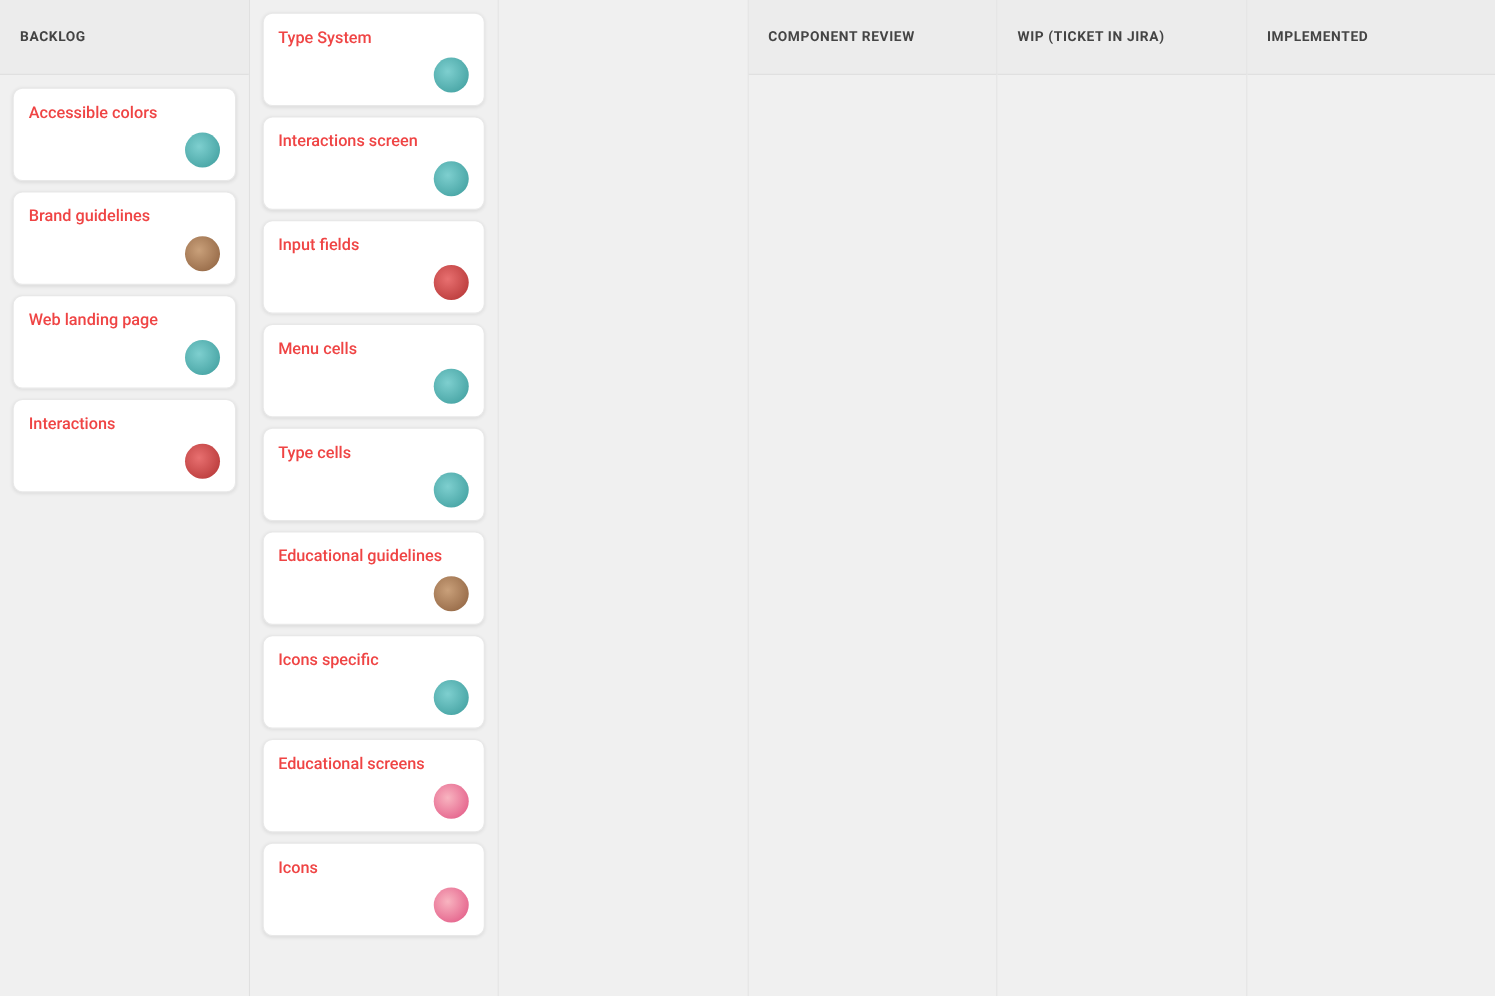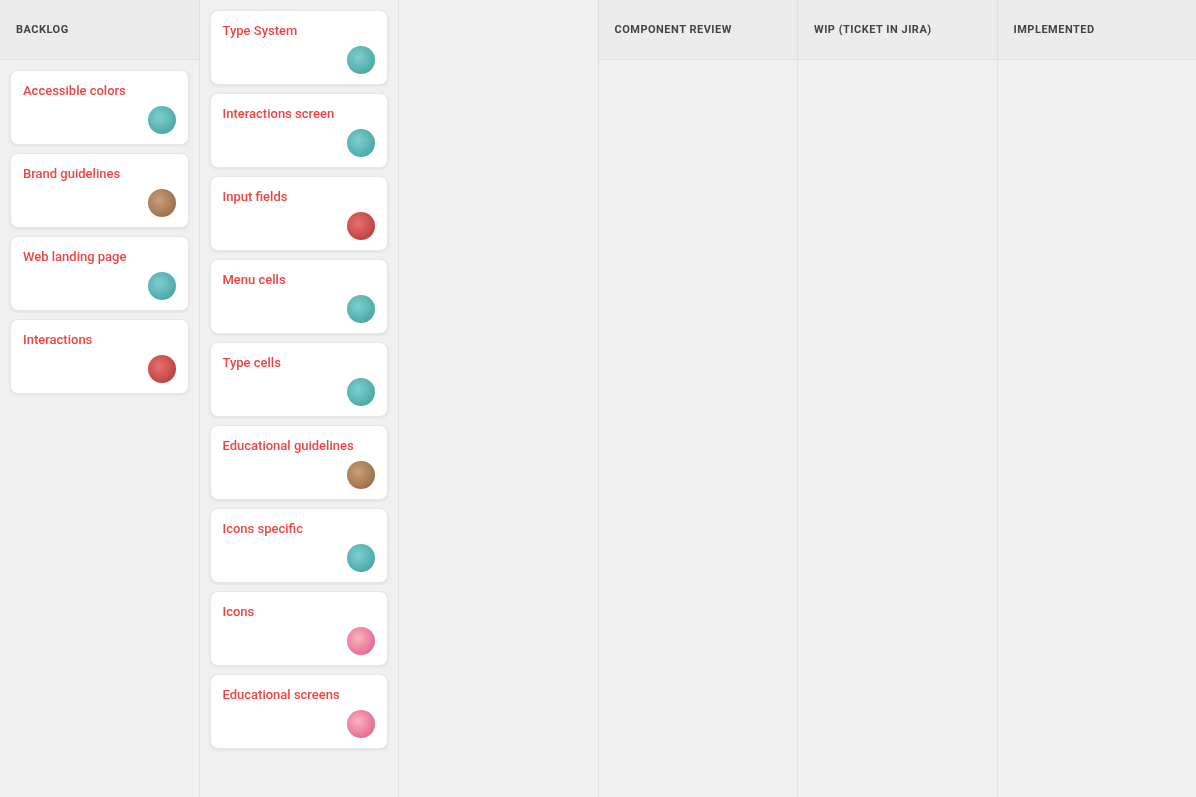--- a/index.html
+++ b/index.html
@@ -159,27 +159,27 @@
               <div class="avatar avatar-brown"></div>
             </div>
           </div>
           <div class="card">
             <div class="card-title">Icons specific</div>
             <div class="card-footer">
               <div class="avatar avatar-teal"></div>
             </div>
           </div>
           <div class="card">
+            <div class="card-title">Educational screens</div>
+            <div class="card-footer">
+              <div class="avatar avatar-pink"></div>
+            </div>
+          </div>
+          <div class="card">
             <div class="card-title">Icons</div>
-            <div class="card-footer">
-              <div class="avatar avatar-pink"></div>
-            </div>
-          </div>
-          <div class="card">
-            <div class="card-title">Educational screens</div>
             <div class="card-footer">
               <div class="avatar avatar-pink"></div>
             </div>
           </div>
         </div>
       </div>
       <div class="column">
         <div class="column-body"></div>
       </div>
       <div class="column">

